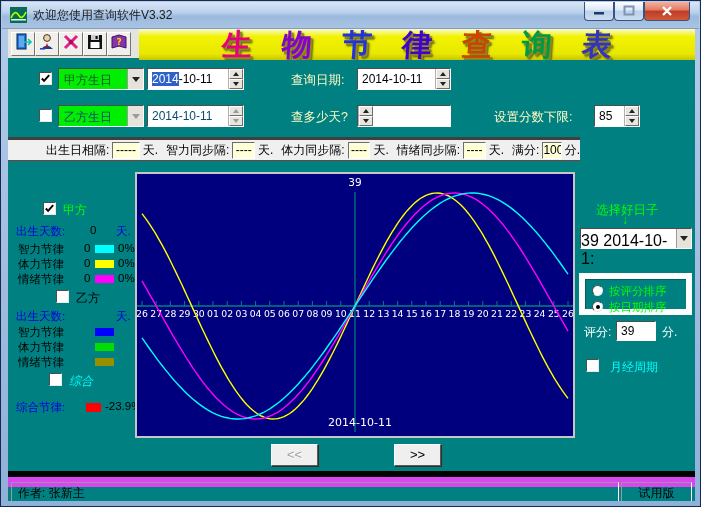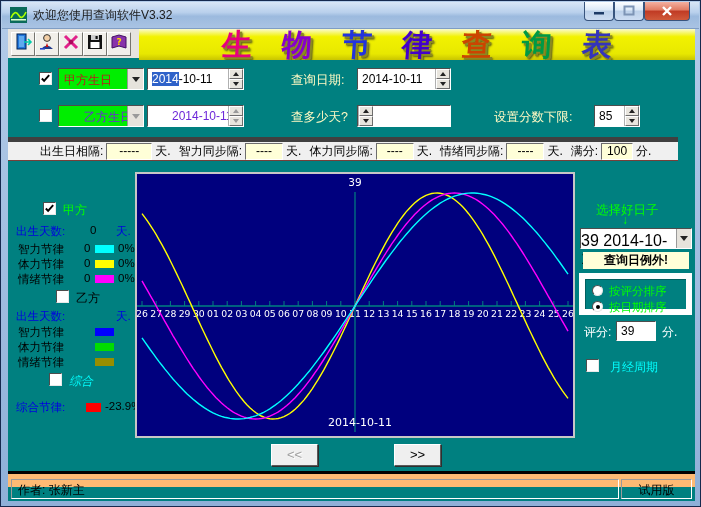--- a/index.html
+++ b/index.html
@@ -22,37 +22,37 @@
     display:flex;align-items:center;justify-content:center;}
   .banner{position:absolute;left:131px;top:0;width:556px;height:31px;
     background:linear-gradient(180deg,#fafad0 0%,#f2f200 25%,#e8e800 80%,#c9c500 100%);
     display:flex;align-items:center;justify-content:center;overflow:hidden;}
   #banner-text{font-size:30px;font-weight:bold;letter-spacing:30px;line-height:30px;white-space:nowrap;
     text-shadow:2px 2px 0 #8a8a20,3px 3px 2px #55551a;transform:skewX(-4deg);margin-right:-30px;}
   
   .cb{position:absolute;width:13px;height:13px;background:#fff;border:1px solid;border-color:#4d4d4d #e8e8e8 #e8e8e8 #4d4d4d;
     display:flex;align-items:center;justify-content:center;}
   .combo{position:absolute;height:22px;border:1px solid;border-color:#4d4d4d #ffffff #ffffff #4d4d4d;background:#00ee00;display:flex;}
-  .combo .ct{flex:1;font-size:12px;color:#b91c1c;padding:3px 0 0 5px;white-space:nowrap;overflow:hidden;}
+  .combo .ct{flex:1;font-size:12px;color:#14532d;padding:3px 0 0 5px;white-space:nowrap;overflow:hidden;}
   .ddbtn{width:16px;background:#e6e3dc;border-left:1px solid #9a9a9a;display:flex;align-items:center;justify-content:center;}
   .tri-dn{width:0;height:0;border-left:4px solid transparent;border-right:4px solid transparent;border-top:5px solid #222;}
   .tri-up-s{width:0;height:0;border-left:3px solid transparent;border-right:3px solid transparent;border-bottom:4px solid #222;}
   .tri-dn-s{width:0;height:0;border-left:3px solid transparent;border-right:3px solid transparent;border-top:4px solid #222;}
   .dis .tri-dn,.dis .tri-up-s,.dis .tri-dn-s{border-top-color:#9a9a9a;border-bottom-color:#9a9a9a;}
   .spin{position:absolute;height:22px;background:#fff;border:1px solid;border-color:#4d4d4d #ffffff #ffffff #4d4d4d;display:flex;}
   .spin .sv{flex:1;font-size:12px;color:#000;padding:3px 0 0 4px;white-space:nowrap;overflow:hidden;}
   .updown{width:15px;display:flex;flex-direction:column;border-left:1px solid #b0b0b0;}
   .udb{flex:1;background:#e8e5de;border:1px solid;border-color:#ffffff #6d6d6d #6d6d6d #ffffff;
     display:flex;align-items:center;justify-content:center;}
   .sel-year{background:#2f62c9;color:#fff;}
-  .dis .sv,.dis .ct{color:#6d28d9;margin-left:20px;}
+  .dis .sv,.dis .ct{color:#0c4a6e;}
   .flabel{position:absolute;font-size:12.5px;color:#fef9c3;white-space:nowrap;}
   
-  .stats{position:absolute;left:0;top:108px;width:670px;height:24px;background:#f0f0f0;
-    border-top:5px solid #404040;border-bottom:1px solid #77403a;display:flex;align-items:center;padding-left:24px;}
+  .stats{position:absolute;left:0;top:108px;width:572px;height:24px;background:#f0f0f0;
+    border-top:3px solid #404040;border-bottom:1px solid #77403a;display:flex;align-items:center;padding-left:30px;}
   .st-label{font-size:12px;color:#000;margin-left:8px;white-space:nowrap;}
   .st-box{display:inline-block;width:38px;height:17px;background:#ffffd8;border:1px solid;border-color:#6d6d6d #fff #fff #6d6d6d;
     font-size:12px;color:#000;text-align:center;line-height:15px;margin:0 3px;overflow:hidden;}
   .st-unit{font-size:12px;color:#000;white-space:nowrap;}
   
   .lp-text{position:absolute;font-size:11.5px;white-space:nowrap;}
   .blue{color:#0000e0;} .black{color:#000;} .green{color:#00ff00;} .cyan{color:#00ffff;} .white{color:#fff;}
   .leg-row{position:absolute;left:6px;width:126px;height:14px;}
   .leg-label{position:absolute;left:4px;top:0;font-size:11.5px;color:#000;white-space:nowrap;}
   .leg-value{position:absolute;left:70px;top:0;font-size:11.5px;color:#000;}
@@ -72,21 +72,21 @@
     border-color:#4d4d4d #e8e8e8 #e8e8e8 #4d4d4d;}
   .radio.sel::after{content:"";position:absolute;left:2.5px;top:2.5px;width:4px;height:4px;border-radius:50%;background:#000;}
   .rlabel{position:absolute;font-size:11.5px;color:#00ff00;white-space:nowrap;}
   .score-input{position:absolute;left:608px;top:292px;width:40px;height:20px;background:#fff;border:1px solid;
     border-color:#4d4d4d #ffffff #ffffff #4d4d4d;font-size:12px;color:#000;padding:2px 0 0 4px;}
   
   .navbtn{position:absolute;top:415px;width:47px;height:22px;background:#efefef;border:1px solid;
     border-color:#ffffff #5a5a5a #5a5a5a #ffffff;box-shadow:1px 1px 0 #2f2f2f;
     font-size:13px;text-align:center;line-height:20px;color:#000;}
   .navbtn.disabled{color:#a0a0a0;text-shadow:1px 1px 0 #fff;}
-  .statusbar{position:absolute;left:0;top:442px;width:687px;height:16px;background:#fdba74;border-top:3px solid #000000;}
+  .statusbar{position:absolute;left:0;top:442px;width:687px;height:16px;background:#d946ef;border-top:6px solid #000000;}
   .sb-cell{position:absolute;top:5px;height:20px;border:1px solid;border-color:#9a9a9a #ffffff #ffffff #9a9a9a;
     font-size:12px;color:#000;padding:2px 6px 0 6px;white-space:nowrap;overflow:hidden;}
 </style>
 </head>
 <body>
 
 <div class="win">
   <div class="titlebar">
     <span class="app-icon">
       <svg width="17" height="16" viewBox="0 0 17 16">
@@ -386,21 +386,20 @@
     </div>
 
     <span class="lp-text green" style="left:588px;top:173px;font-size:12.5px;">选择好日子</span>
     <span class="lp-text green" style="left:614px;top:184px;font-size:12px;">↓</span>
     <div class="rcombo">
       <span class="ct" style="padding-top:3px;">39  2014-10-1:</span>
       <span class="ddbtn">
           <i class="tri-dn"></i>
         </span>
     </div>
-    <div class="exc">查询日例外!</div>
     <div class="grp">
       <span class="radio" style="left:7px;top:6px;"></span>
       <span class="rlabel" style="left:24px;top:5px;">按评分排序</span>
       <span class="radio sel" style="left:7px;top:22px;"></span>
       <span class="rlabel" style="left:24px;top:21px;">按日期排序</span>
     </div>
     <span class="lp-text white" style="left:576px;top:295px;font-size:12px;">评分:</span>
     <div class="score-input">39</div>
     <span class="lp-text white" style="left:654px;top:295px;font-size:12px;">分.</span>
     <span class="cb" style="left:578px;top:330px;"></span>

